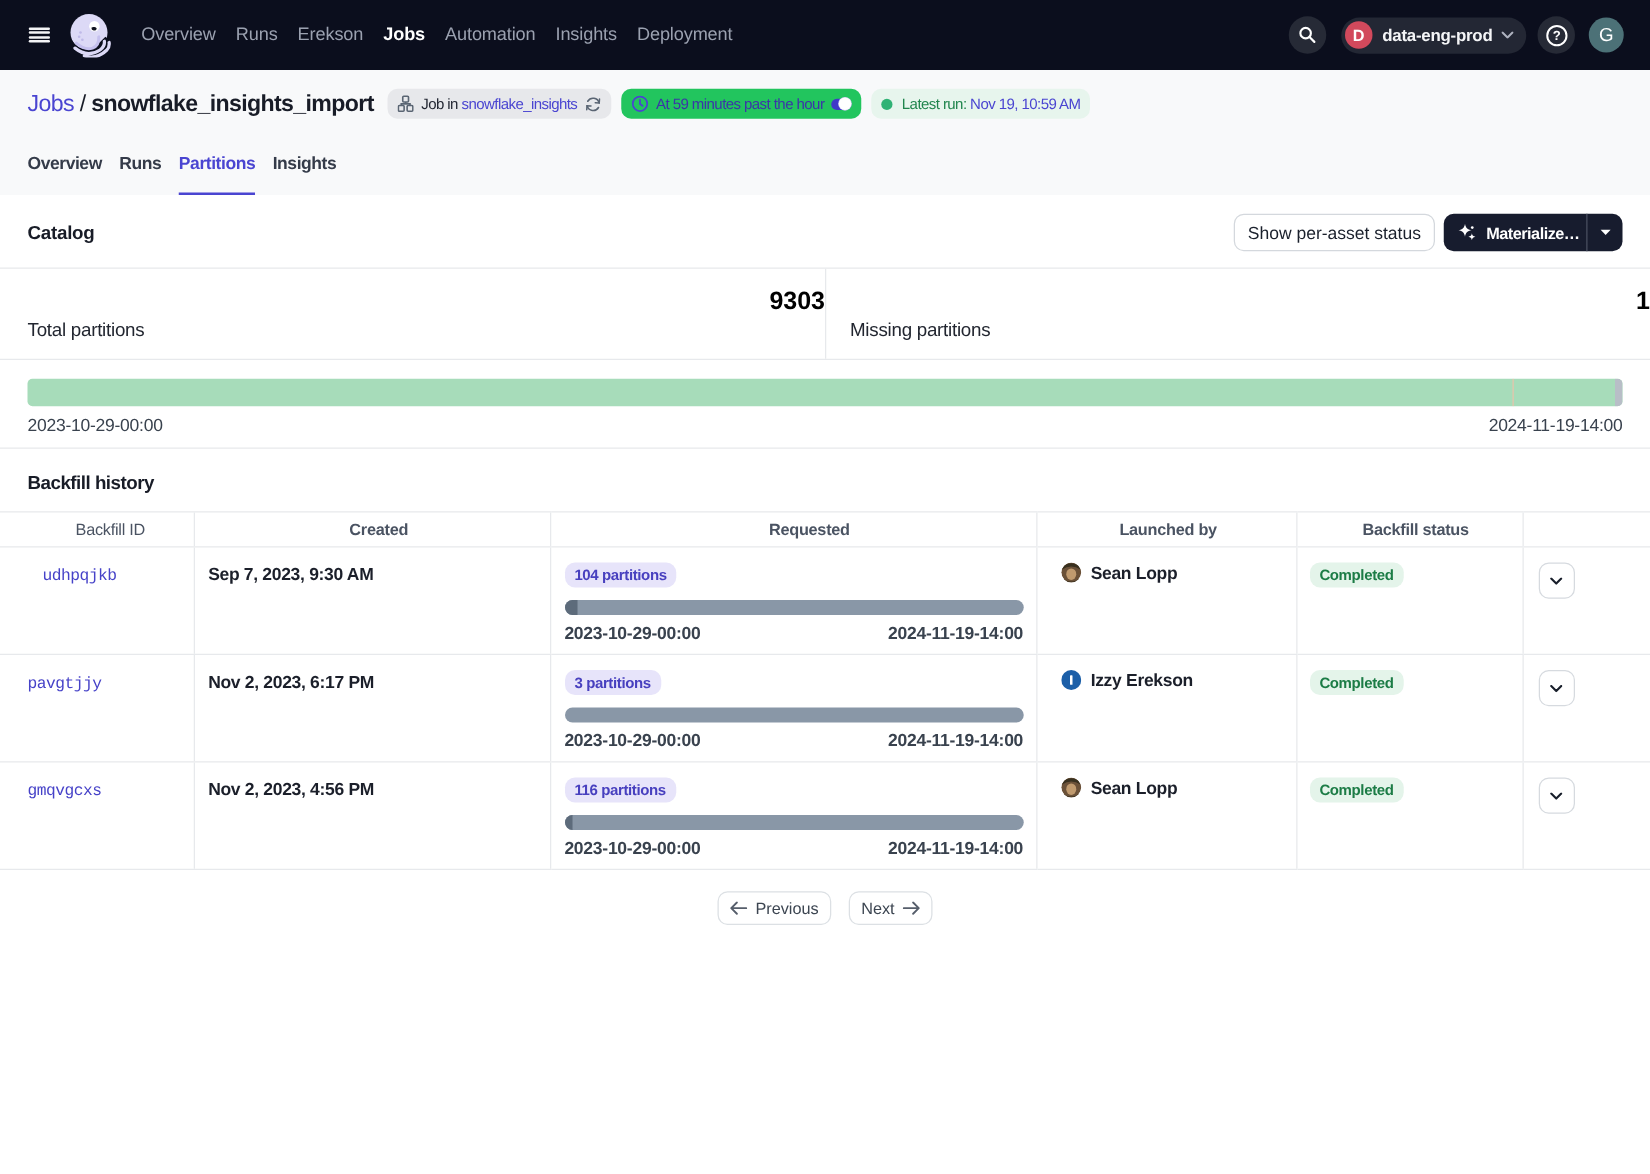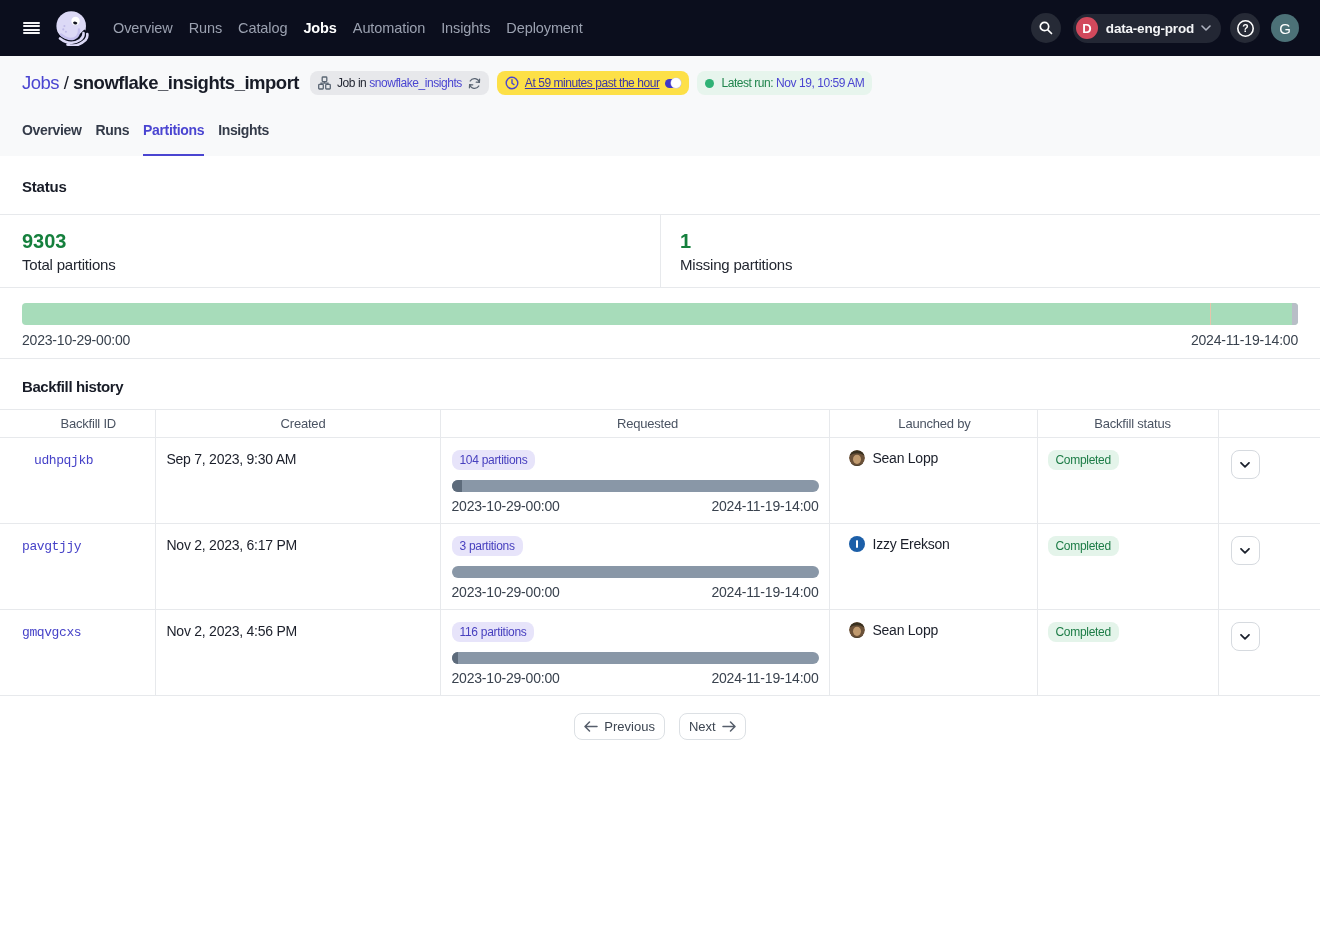--- a/index.html
+++ b/index.html
@@ -23,56 +23,56 @@
 
 .pagehead { background:#f8f9fa; height:100px; position:relative; }
 .crumbrow { position:absolute; left:22px; top:15px; right:0; display:flex; align-items:center; white-space:nowrap; }
 .crumbrow h1 { font-size:18.5px; font-weight:400; color:#181c27; letter-spacing:-0.5px; }
 .crumbrow h1 a { color:#4a45d1; text-decoration:none; }
 .crumbrow h1 b { font-weight:700; }
 .tags { display:flex; align-items:center; gap:8px; margin-left:11px; }
 .tag { height:24px; border-radius:8px; display:flex; align-items:center; font-size:12px; letter-spacing:-0.45px; padding:0 8px; white-space:nowrap; }
 .tag a { color:#4a45d1; text-decoration:none; }
 .tag.gray { background:#e7e8eb; color:#232733; }
-.tag.lav { background:#fde047; color:#3b35a8;text-decoration:underline; }
+.tag.lav { background:#22c55e; color:#3b35a8; }
 .tag.green { background:#e7f5ed; color:#20854d; }
 .toggle { width:16px; height:9px; border-radius:5px; background:#4038c8; position:relative; margin-left:6px; }
 .toggle::after { content:""; position:absolute; right:0; top:-0.5px; width:10px; height:10px; border-radius:50%; background:#fff; box-shadow:0 0 0 0.5px #c9c5ee; }
 .greendot { width:9px; height:9px; border-radius:50%; background:#2fb275; margin-right:7px; }
 
 .tabs { position:absolute; left:22px; bottom:0; display:flex; gap:14px; }
 .tab { font-size:14px; font-weight:700; letter-spacing:-0.35px; color:#343b49; padding-bottom:16px; border-bottom:2.5px solid transparent; }
 .tab.active { color:#4a45d1; border-bottom-color:#4a45d1; }
 
 .statusrow { position:relative; height:59px; border-bottom:1px solid #e7e9ec; }
 .statusrow h2 { position:absolute; left:22px; top:22px; font-size:15px; font-weight:700; letter-spacing:-0.2px; color:#181c27; }
 .statusbtns { position:absolute; right:22px; top:15px; display:flex; gap:7px; }
 .btn-outline { height:30px; width:161px; background:#fff; border:1px solid #d4d8dd; border-radius:8px; font-size:14px; color:#1a202c; display:flex; align-items:center; justify-content:center; }
 .btn-dark { height:30px; background:#171c2e; border-radius:8px; color:#fff; font-size:13px; font-weight:700; letter-spacing:-0.4px; display:flex; align-items:center; }
 .btn-dark .main { width:114px; display:flex; align-items:center; padding-left:11px; gap:7px; }
 .btn-dark .caretpart { width:29px; height:30px; border-left:1px solid #4a4f60; display:flex; align-items:center; justify-content:center; }
 
 .stats { display:flex; height:73px; border-bottom:1px solid #e7e9ec; }
 .statcell { width:660px; padding:16px 0 0 22px; }
 .statcell + .statcell { border-left:1px solid #e7e9ec; padding-left:19px; }
-.statcell .num { font-size:20px; line-height:21px; font-weight:700; color:#15803d; }
+.statcell .num { font-size:20px; line-height:21px; font-weight:700; color:#000000;text-align:right; }
 .statcell .lbl { font-size:15px; line-height:18px; color:#222630; margin-top:4px; letter-spacing:-0.2px; }
 
 .progresswrap { padding:15px 22px 0 22px; height:71px; border-bottom:1px solid #e7e9ec; }
 .progressbar { position:relative; height:22px; border-radius:4px; overflow:hidden; background:#a7dcba; }
 .progressbar .cap { position:absolute; right:0; top:0; width:6px; height:22px; background:#b8bec7; }
 .progressbar .miss { position:absolute; left:1188px; top:0; width:1px; height:22px; background:#e7c4ab; }
 .pdates { display:flex; justify-content:space-between; font-size:14px; letter-spacing:-0.2px; color:#39424e; margin-top:7px; }
 
 .bfhead { padding:19px 22px 0 22px; height:50px; }
 .bfhead h2 { font-size:15px; font-weight:700; letter-spacing:-0.4px; color:#181c27; }
 table.bf { width:1320px; border-collapse:collapse; table-layout:fixed; }
 table.bf th { border-top:1px solid #e7e9ec; border-bottom:1px solid #e7e9ec; height:28px; font-size:13px; font-weight:400; letter-spacing:-0.2px; color:#4a5362; text-align:center; }
 table.bf td { border-bottom:1px solid #e7e9ec; height:86px; vertical-align:top; font-size:14px; letter-spacing:-0.25px; color:#1b1f2a; }
-table.bf th + th, table.bf td + td { border-left:1px solid #e7e9ec; }
+table.bf th + th, table.bf td + td { border-left:1px solid #e7e9ec;font-weight:bold; }
 .mono { font-family:"Liberation Mono", monospace; font-size:13px; letter-spacing:-0.4px; color:#4642c8; }
 .chip { display:inline-flex; align-items:center; height:20px; padding:0 8px; border-radius:8px; background:#e7e4fa; color:#4840bf; font-size:12px; letter-spacing:-0.3px; }
 .reqbar { position:relative; width:367px; height:12px; border-radius:6px; background:#8997a7; margin-top:10px; overflow:hidden; }
 .reqbar .head { position:absolute; left:0; top:0; height:12px; background:#5d6b7b; }
 .reqdates { display:flex; justify-content:space-between; width:367px; font-size:14px; letter-spacing:-0.2px; color:#39424e; margin-top:6px; }
 .user { display:flex; align-items:center; gap:8px; }
 .okchip { display:inline-flex; align-items:center; height:20px; padding:0 8px; border-radius:8px; background:#e4f4ea; color:#1c7c46; font-size:12px; letter-spacing:-0.3px; }
 .rowbtn { width:29px; height:29px; border:1px solid #d6dadf; border-radius:8px; background:#fff; display:flex; align-items:center; justify-content:center; }
 
 .pager { display:flex; justify-content:center; gap:14px; margin-top:17px; }
@@ -97,21 +97,21 @@
       <path d="M11.5 34.6 Q 21 38 29.5 30 Q 31.8 27.5 31.3 24" stroke="#dcd9f6" stroke-width="2.6" fill="none" stroke-linecap="round"></path>
       <circle cx="19.5" cy="11" r="4.2" fill="#fff"></circle>
       <path d="M17.1 12.2 a2.2 2.2 0 0 0 4.3 0.7 a2.5 1.7 0 0 0 -4.3 -0.7 z" fill="#11131f"></path>
       <circle cx="8.4" cy="16" r="1.05" fill="#bfbae8"></circle>
       <circle cx="7.3" cy="19.4" r="1.05" fill="#bfbae8"></circle>
       <circle cx="9.9" cy="21.8" r="1.05" fill="#bfbae8"></circle>
     </svg>
     <div class="navlinks">
       <a>Overview</a>
         <a>Runs</a>
-        <a>Catalog</a>
+        <a>Erekson</a>
         <a class="active">Jobs</a>
         <a>Automation</a>
         <a>Insights</a>
         <a>Deployment</a>
     </div>
   </div>
   <div class="nav-right">
     <div class="circle-btn">
       <svg width="16" height="16" viewBox="0 0 16 16">
           <circle cx="6.5" cy="6.5" r="4.2" stroke="#fff" stroke-width="1.7" fill="none"></circle>
@@ -176,21 +176,39 @@
   </div>
   <div class="tabs">
     <div class="tab">Overview</div>
     <div class="tab">Runs</div>
     <div class="tab active">Partitions</div>
     <div class="tab">Insights</div>
   </div>
 </div>
 
 <div class="statusrow">
-  <h2>Status</h2>
+  <h2>Catalog</h2>
+  <div class="statusbtns">
+    <div class="btn-outline">Show per-asset status</div>
+    <div class="btn-dark">
+      <div class="main">
+        <svg width="16" height="16" viewBox="0 0 16 16" fill="#fff">
+            <path d="M6 1 C6.5 4.2 8 5.7 11.2 6.2 C8 6.7 6.5 8.2 6 11.4 C5.5 8.2 4 6.7 0.8 6.2 C4 5.7 5.5 4.2 6 1 Z"></path>
+            <path d="M11.5 8.5 C11.8 10.2 12.6 11 14.3 11.3 C12.6 11.6 11.8 12.4 11.5 14.1 C11.2 12.4 10.4 11.6 8.7 11.3 C10.4 11 11.2 10.2 11.5 8.5 Z"></path>
+            <circle cx="11.8" cy="4" r="1.1"></circle>
+          </svg>
+        <span>Materialize…</span>
+      </div>
+      <div class="caretpart">
+        <svg width="9" height="6" viewBox="0 0 9 6">
+            <path d="M0.5 0.8 L4.5 5 L8.5 0.8 Z" fill="#fff"></path>
+          </svg>
+      </div>
+    </div>
+  </div>
 </div>
 <div class="stats">
   <div class="statcell">
       <div class="num">9303</div>
       <div class="lbl">Total partitions</div>
     </div>
   <div class="statcell">
       <div class="num">1</div>
       <div class="lbl">Missing partitions</div>
     </div>

